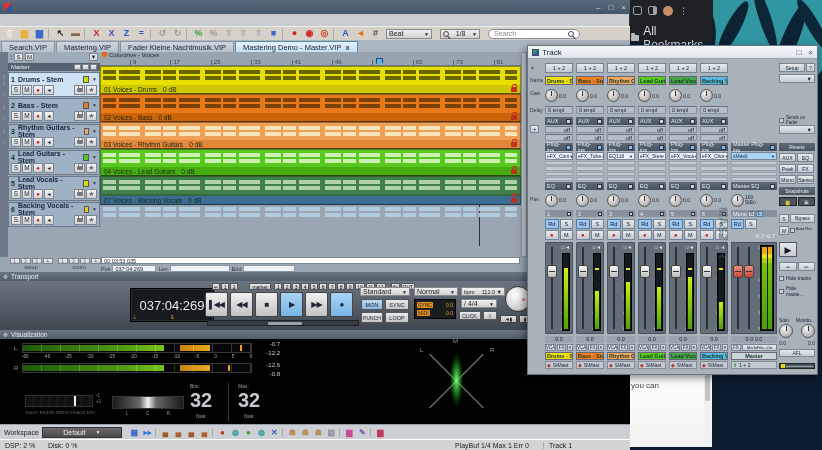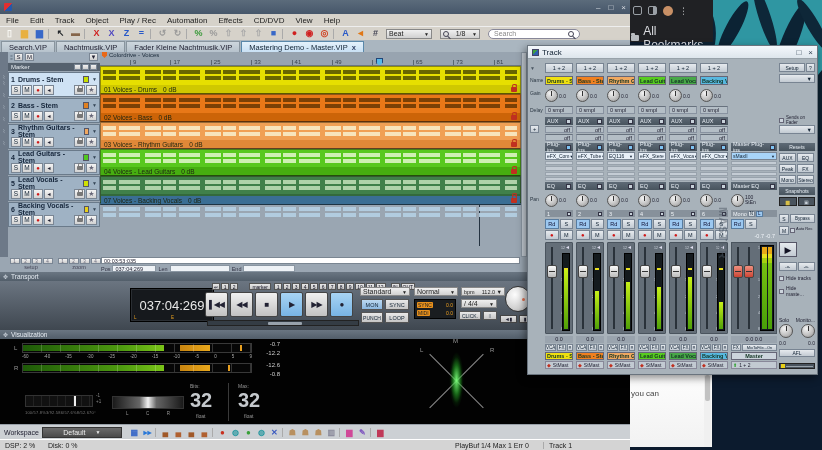--- a/index.html
+++ b/index.html
@@ -11,21 +11,21 @@
 
 #chrome-top{left:625px;top:0;width:88px;height:42px;background:#202124;color:#e8eaed}
 #chrome-icons{left:8px;top:4px;height:13px;display:flex;align-items:center;gap:6px;font-size:9px;color:#c8cacc}
 .c-sq{width:9px;height:9px;border:1px solid #9aa0a6;border-radius:2px}
 .c-sq.half{background:linear-gradient(90deg,transparent 55%,#9aa0a6 55%)}
 #chrome-avatar{width:10px;height:10px;border-radius:50%;background:#c89066}
 #chrome-bm{left:6px;top:24px;display:flex;align-items:center;gap:4px;font-size:12px;color:#dadce0}
 .folder{width:9px;height:6px;background:#b8bcc0;border-radius:1px;position:relative}
 .folder::before{content:"";position:absolute;top:-2px;left:0;width:4px;height:2px;background:#b8bcc0;border-radius:1px 1px 0 0}
 #chrome-page{left:623px;top:373px;width:89px;height:74px;background:linear-gradient(180deg,#fdfdfd,#f2f2f2);border-left:1px solid #cfcfcf}
-#chrome-page-text{left:7px;top:16px;font-size:8px;color:#444}
+#chrome-page-text{left:7px;top:8px;font-size:8px;color:#444}
 #chrome-scroll{right:1px;top:0;width:7px;height:100%;background:#f0f0f0}
 #chrome-thumb{right:1px;top:2px;width:5px;height:26px;background:#c2c2c2;border-radius:2px}
 
 #main{left:0;top:0;width:630px;height:450px;background:#c8ccd0;border-right:1px solid #2a3540}
 #titlebar{left:0;top:0;width:630px;height:14px;background:linear-gradient(180deg,#5b6b7b,#46566a);color:#e8eef4;font-size:8px;display:flex;align-items:center;padding:0 4px;gap:4px}
 #app-icon{width:8px;height:8px;background:linear-gradient(135deg,#e03030 50%,#2858a8 50%);border-radius:1px}
 #win-controls{margin-left:auto;display:flex;gap:8px;font-size:8px;color:#d8dde2}
 #menubar{left:0;top:14px;width:630px;height:12px;background:#d6d2ca;display:flex;align-items:center;gap:11px;padding:0 6px;font-size:8px;color:#222}
 #toolbar{left:0;top:26px;width:630px;height:14px;background:#d6d2ca;border-top:1px solid #eee;display:flex;align-items:center;padding:0 3px;gap:2px}
 .tico{width:13px;height:11px;display:flex;align-items:center;justify-content:center;font-size:9px;font-weight:bold;line-height:1}
@@ -287,33 +287,20 @@
 
   <div class="abs" id="titlebar">
     <span id="app-icon"></span>
     <span id="win-controls">
       <span>–</span>
       <span>□</span>
       <span>×</span>
     </span>
   </div>
 
-  <div class="abs" id="menubar">
-
-  <span class="menu-item" style="--i: 0;">File</span>
-      <span class="menu-item" style="--i: 1;">Edit</span>
-      <span class="menu-item" style="--i: 2;">Track</span>
-      <span class="menu-item" style="--i: 3;">Object</span>
-      <span class="menu-item" style="--i: 4;">Play / Rec</span>
-      <span class="menu-item" style="--i: 5;">Automation</span>
-      <span class="menu-item" style="--i: 6;">Effects</span>
-      <span class="menu-item" style="--i: 7;">CD/DVD</span>
-      <span class="menu-item" style="--i: 8;">View</span>
-      <span class="menu-item" style="--i: 9;">Help</span>
-    </div>
 
   <div class="abs" id="toolbar">
     <span style="display:flex;gap:2px;align-items:center">
 
     <span class="tico" style="--i: 0; color: rgb(248, 248, 244);">▯</span>
         <span class="tico" style="--i: 1; color: rgb(232, 176, 64);">▆</span>
         <span class="tico" style="--i: 2; color: rgb(56, 104, 200);">▆</span>
         <span class="tico sep" style="--i: 3;"></span>
         <span class="tico" style="--i: 4; color: rgb(32, 36, 40);">↖</span>
         <span class="tico" style="--i: 5; color: rgb(134, 102, 74);">▬</span>
@@ -356,21 +343,21 @@
     </span>
   </div>
 
   <div class="abs" id="tabbar">
 
   <span class="tab" style="--i: 0;">
         <span>Search.VIP</span>
 
       </span>
       <span class="tab" style="--i: 1;">
-        <span>Nachtmusik.VIP</span>
+        <span>Mastering.VIP</span>
 
       </span>
       <span class="tab" style="--i: 2;">
         <span>Fader Kleine Nachtmusik.VIP</span>
 
       </span>
       <span class="tab on" style="--i: 3;">
         <span>Mastering Demo - Master.VIP</span>
         <span class="x">x</span>
       </span>

